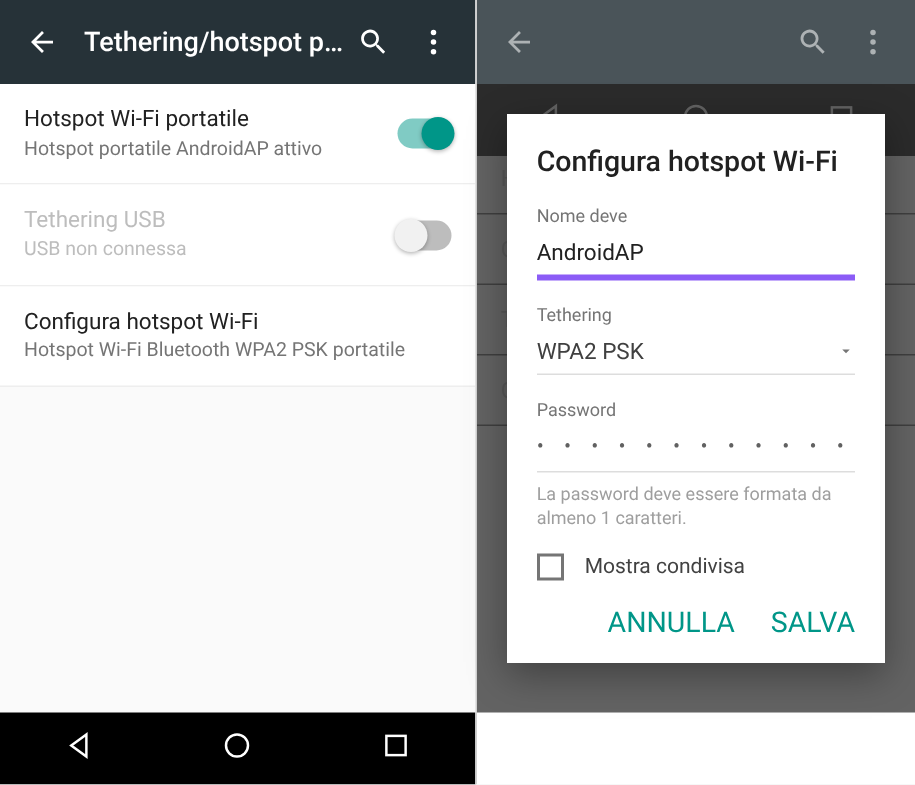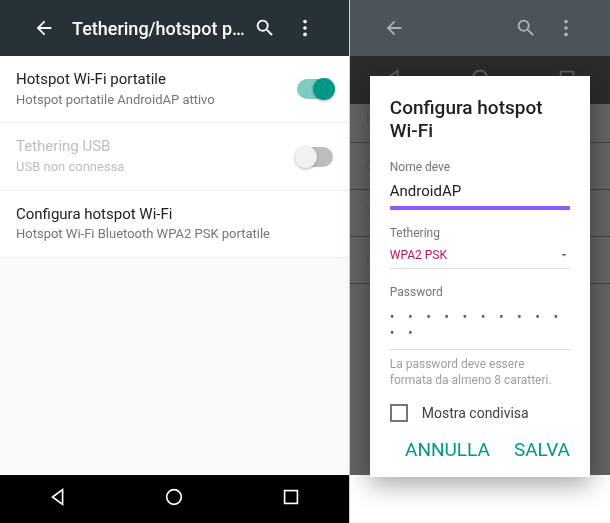--- a/index.html
+++ b/index.html
@@ -2,21 +2,21 @@
 <html><head>
 <meta charset="utf-8">
 <style>
   * { margin: 0; padding: 0; box-sizing: border-box; font-family: Roboto, -apple-system, "Helvetica Neue", Arial, sans-serif; }
   body { background: #e9e9e9; width: 610px; height: 523px; position: relative; overflow: hidden; }
   .container { display: flex; width: 100%; height: 100%; }
   .phone { flex: 1; display: flex; flex-direction: column; background: #fff; position: relative; border-left: 1px solid #d0d0d0; }
   .phone:first-child { border-left: none; }
 
   
-  .appbar { background: #263238; height: 56px; display: flex; align-items: center; padding: 0 24px; color: #fff; }
+  .appbar { background: #263238; height: 56px; display: flex; align-items: center; padding: 0 8px; color: #fff; }
   .appbar .icon-btn { width: 40px; height: 40px; display: flex; align-items: center; justify-content: center; cursor: pointer; }
   .appbar .title { flex: 1; font-size: 18px; font-weight: 500; white-space: nowrap; overflow: hidden; text-overflow: ellipsis; margin-left: 8px; }
   .appbar svg { fill: #fff; width: 22px; height: 22px; }
 
   
   .settings-list { flex: 1; background: #fafafa; overflow: hidden; }
   .row { background: #fff; padding: 14px 16px; border-bottom: 1px solid #eee; display: flex; align-items: center; }
   .row .texts { flex: 1; }
   .row .primary { font-size: 15px; color: #212121; line-height: 1.3; }
   .row .secondary { font-size: 13px; color: #757575; margin-top: 2px; line-height: 1.3; }
@@ -30,21 +30,21 @@
   .scrim { position: absolute; inset: 56px 0 48px 0; background: rgba(55,55,55,.78); z-index: 5; }
   .phone.right .appbar .icon-btn svg, .phone.right .appbar .title { opacity: .55; }
   .phone.right .appbar { background: #4a5459; }
 
   .dialog { position: absolute; z-index: 10; left: 20px; right: 20px; top: 76px; background: #fff; box-shadow: 0 8px 24px rgba(0,0,0,.35); padding: 20px 20px 8px; }
   .dialog h2 { font-size: 19px; font-weight: 500; color: #212121; margin-bottom: 18px; }
   .field { margin-bottom: 16px; }
   .field .label { font-size: 12px; color: #757575; margin-bottom: 4px; }
   .input-network { font-size: 15px; color: #212121; border: none; border-bottom: 4px solid #8b5cf6; width: 100%; padding: 4px 0 6px; outline: none; }
   .select-row { display: flex; align-items: center; border-bottom: 1px solid #ddd; padding: 4px 0 6px; }
-  .select-row .value { flex: 1; font-size: 12px; color: #be185d; }
+  .select-row .value { flex: 1; font-size: 15px; color: #404040; }
   .select-row svg { width: 12px; height: 12px; fill: #757575; }
   .password-dots { border-bottom: 1px solid #ddd; padding: 6px 0 8px; font-size: 14px; letter-spacing: 5px; color: #616161; }
   .helper { font-size: 12px; color: #9e9e9e; margin-top: 6px; line-height: 1.35; }
   .check-row { display: flex; align-items: center; margin: 14px 0 8px; }
   .check-box { width: 18px; height: 18px; border: 2px solid #757575; margin-right: 14px; }
   .check-row .cb-label { font-size: 14px; color: #424242; }
   .dialog-actions { display: flex; justify-content: flex-end; gap: 24px; padding: 8px 0; }
   .dialog-actions .btn { font-size: 19px; font-weight: 400; color: #009688; cursor: pointer; }
 
   
@@ -171,21 +171,21 @@
           <div class="value">WPA2 PSK</div>
           <svg viewBox="0 0 24 24">
               <path d="M7 10l5 5 5-5z"></path>
             </svg>
         </div>
       </div>
 
       <div class="field">
         <div class="label">Password</div>
         <div class="password-dots">• • • • • • • • • • • •</div>
-        <div class="helper">La password deve essere formata da almeno 8 caratteri.</div>
+        <div class="helper">La password deve essere formata da almeno 1 caratteri.</div>
       </div>
 
       <div class="check-row">
         <div class="check-box"></div>
         <div class="cb-label">Mostra condivisa</div>
       </div>
 
       <div class="dialog-actions">
         <div class="btn">ANNULLA</div>
         <div class="btn">SALVA</div>

